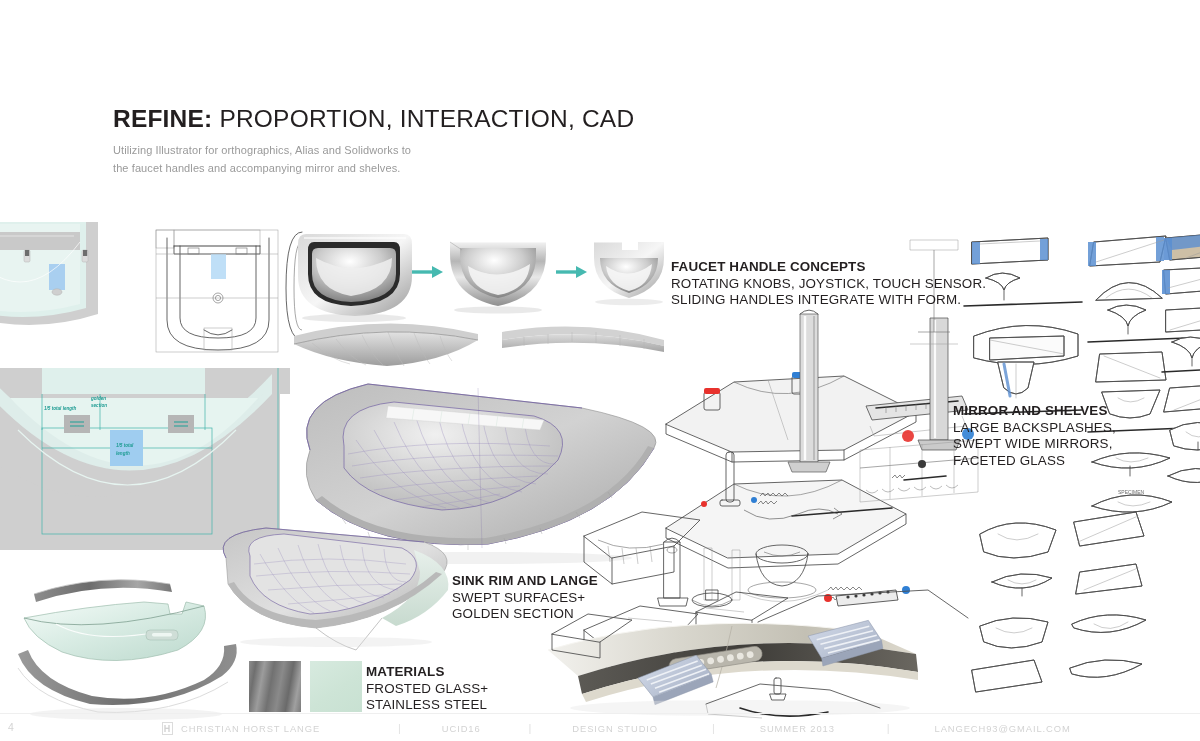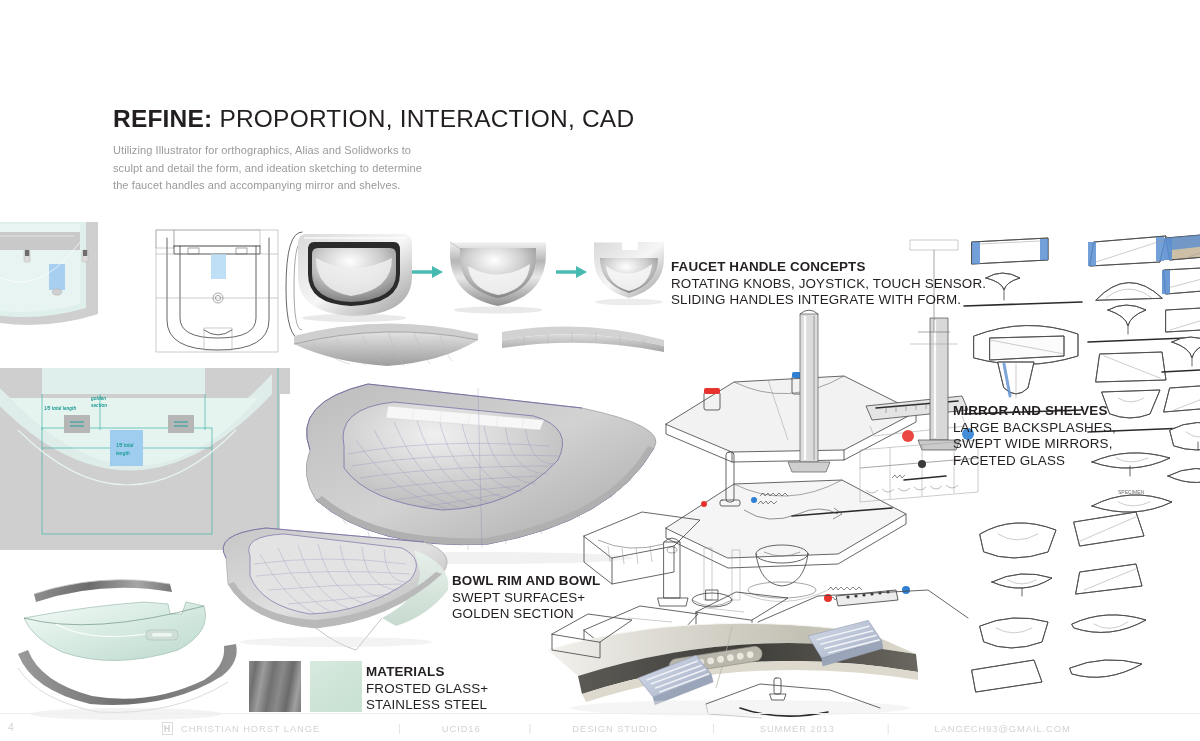--- a/index.html
+++ b/index.html
@@ -811,40 +811,39 @@
       <path d="M6 108 L54 108" class="skl"></path>
     </svg>
   </div>
 
   <div class="header">
     <div class="title">
       <span class="bold">REFINE:</span><span class="light"> PROPORTION, INTERACTION, CAD</span>
     </div>
     <div class="subtitle">
       <div>Utilizing Illustrator for orthographics, Alias and Solidworks to</div>
-      <div>sculpt and detail the form, and ideation sketching to determine</div>
       <div>the faucet handles and accompanying mirror and shelves.</div>
     </div>
   </div>
 
   <div class="callout" id="callout-faucet">
     <div class="ttl">FAUCET HANDLE CONCEPTS</div>
     <div class="ln">ROTATING KNOBS, JOYSTICK, TOUCH SENSOR.</div>
     <div class="ln">SLIDING HANDLES INTEGRATE WITH FORM.</div>
   </div>
 
   <div class="callout" id="callout-mirror">
     <div class="ttl">MIRROR AND SHELVES</div>
     <div class="ln">LARGE BACKSPLASHES,</div>
     <div class="ln">SWEPT WIDE MIRRORS,</div>
     <div class="ln">FACETED GLASS</div>
   </div>
 
   <div class="callout" id="callout-sink">
-    <div class="ttl">BOWL RIM AND BOWL</div>
+    <div class="ttl">SINK RIM AND LANGE</div>
     <div class="ln">SWEPT SURFACES+</div>
     <div class="ln">GOLDEN SECTION</div>
   </div>
 
   <div class="callout" id="callout-materials">
     <div class="ttl">MATERIALS</div>
     <div class="ln">FROSTED GLASS+</div>
     <div class="ln">STAINLESS STEEL</div>
   </div>
 

